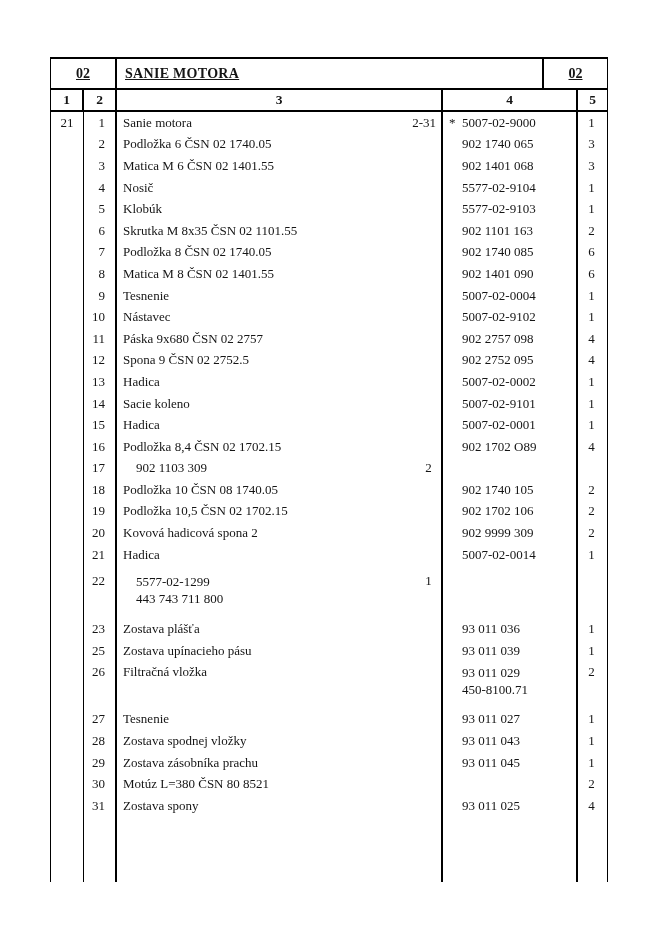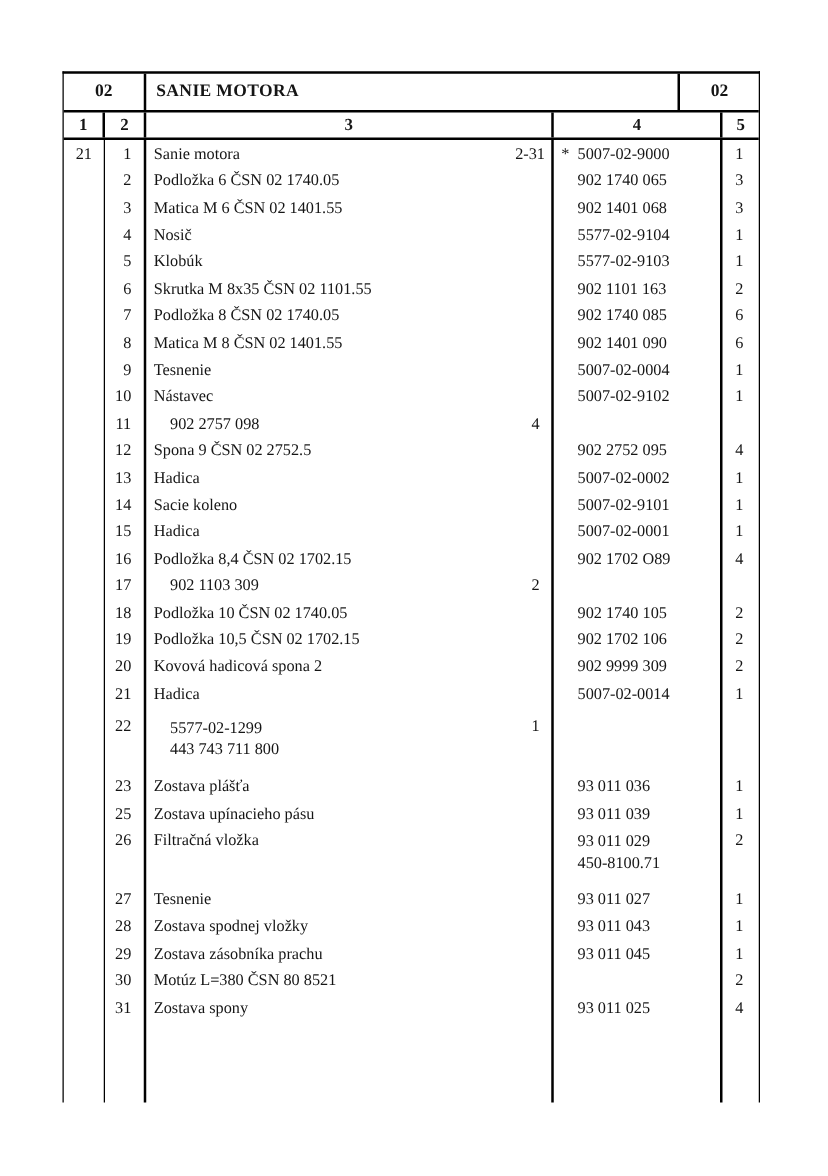--- a/index.html
+++ b/index.html
@@ -31,20 +31,21 @@
     background: #fff;
   }
   
   .title-row {
     height: 29px;
     border-bottom: 2px solid #000;
     display: flex;
     align-items: stretch;
     font-weight: bold;
     font-size: 14px;
+    text-decoration: underline;
   }
   .t-group {
     width: 66px;
     box-sizing: border-box;
     border-right: 2px solid #000;
     display: flex;
     align-items: center;
     justify-content: center;
   }
   .t-title {
@@ -255,20 +256,23 @@
             <span>Nástavec</span>
           </div>
           <div class="c4">
             <div class="line">5007-02-9102</div>
           </div>
           <div class="c5">1</div>
         </div>
         <div class="row">
           <div class="c1"></div>
           <div class="c2">11</div>
+          <div class="c3">
+            <span>Páska 9x680  ČSN 02 2757</span>
+          </div>
           <div class="c4">
             <div class="line">902 2757 098</div>
           </div>
           <div class="c5">4</div>
         </div>
         <div class="row">
           <div class="c1"></div>
           <div class="c2">12</div>
           <div class="c3">
             <span>Spona 9  ČSN 02 2752.5</span>
@@ -327,21 +331,21 @@
           <div class="c2">17</div>
           <div class="c4">
             <div class="line">902 1103 309</div>
           </div>
           <div class="c5">2</div>
         </div>
         <div class="row">
           <div class="c1"></div>
           <div class="c2">18</div>
           <div class="c3">
-            <span>Podložka 10  ČSN 02 1740.05</span>
+            <span>Podložka 10  ČSN 08 1740.05</span>
           </div>
           <div class="c4">
             <div class="line">902 1740 105</div>
           </div>
           <div class="c5">2</div>
         </div>
         <div class="row">
           <div class="c1"></div>
           <div class="c2">19</div>
           <div class="c3">

